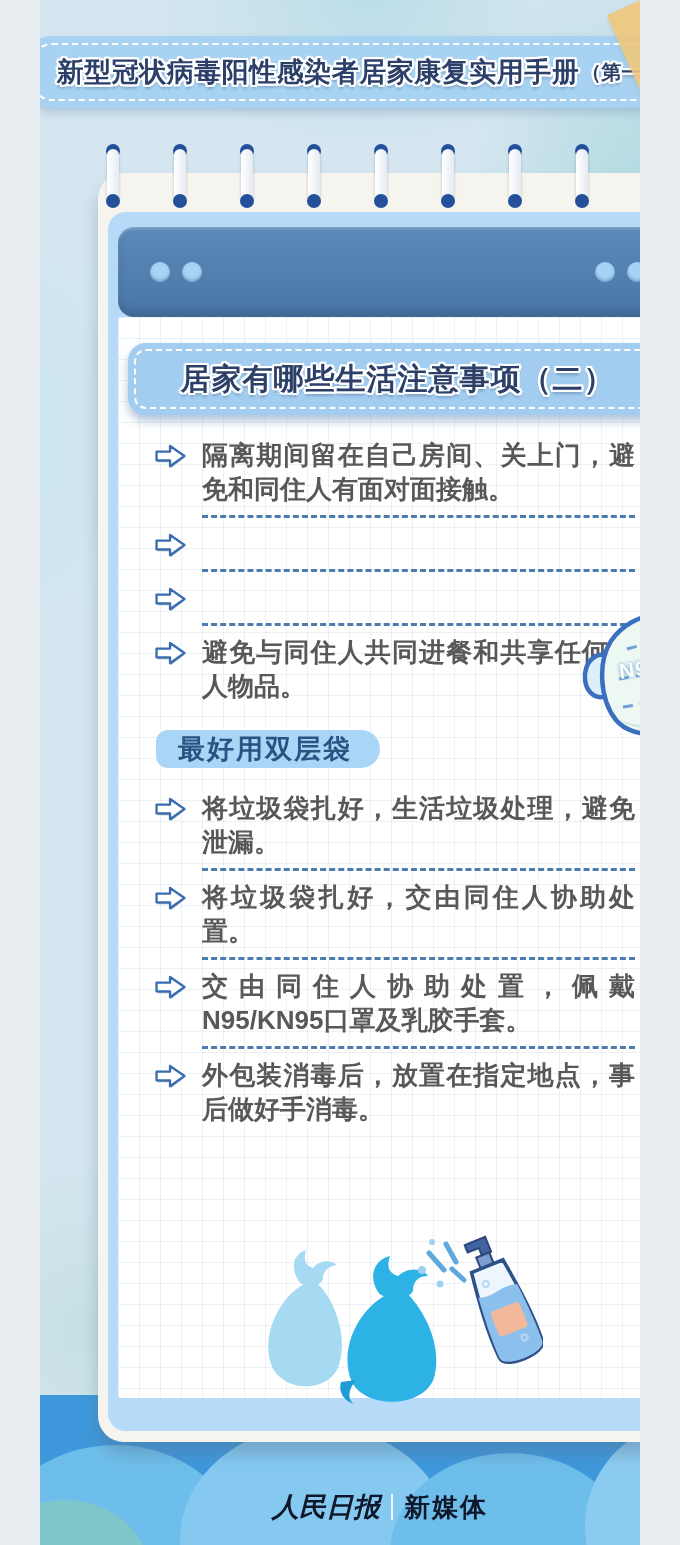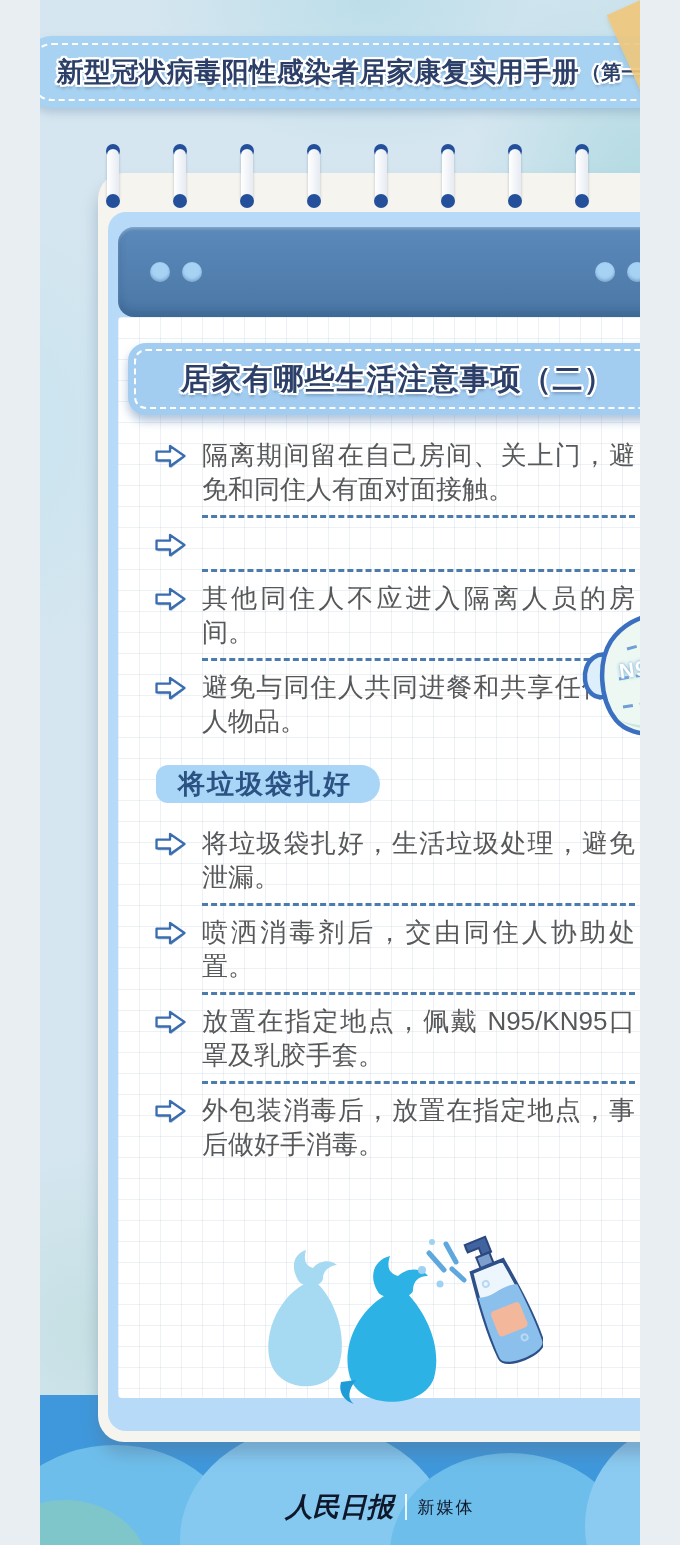--- a/index.html
+++ b/index.html
@@ -72,21 +72,21 @@
   
   .pill{
     width:max-content;margin:40px 0 0 38px;padding:0 28px 0 22px;height:38px;line-height:38px;
     background:#a9d6f7;border-radius:14px 22px 22px 14px;
     font-weight:bold;font-size:27px;color:#2b5282;letter-spacing:2px;
   }
   .pill.second{margin-top:18px;}
   .list{margin:14px 42px 0 36px;}
   .item{display:flex;gap:14px;padding:9px 0;}
   .arrow-icon{flex:0 0 34px;width:34px;height:27px;margin-top:6px;}
-  .item-text{margin:0;font-size:26px;line-height:34px;color:#57585a;text-align:justify;width:100%;}
+  .item-text{margin:0;font-size:26px;line-height:34px;color:#57585a;text-align:justify;width:100%;font-weight:bold;}
   .sep{border-top:3px dashed #4b7cad;margin-left:48px;height:0;}
   
   .mask-wrap{position:absolute;left:531px;top:595px;width:140px;height:156px;z-index:6;}
   .mask-wrap svg{width:100%;height:100%;}
   .mask-label{
     position:absolute;left:48px;top:62px;transform:rotate(-8deg);
     color:#ffffff;font-weight:bold;font-size:21px;letter-spacing:1px;
     text-shadow:0 0 4px rgba(130,180,215,.95),0 0 2px rgba(130,180,215,.9);
   }
   
@@ -97,21 +97,21 @@
   .cloud{position:absolute;border-radius:50%;}
   .c1{left:-50px;top:50px;width:250px;height:210px;background:#6ebeeb;}
   .c2{left:140px;top:30px;width:270px;height:230px;background:#85c9f1;}
   .c3{left:350px;top:58px;width:240px;height:200px;background:#6ebeeb;}
   .c4{left:545px;top:26px;width:210px;height:210px;background:#8ccbf1;}
   .c5{left:610px;top:80px;width:160px;height:160px;background:#4da6cd;}
   .c6{left:-60px;top:105px;width:170px;height:150px;background:#7fc6cb;}
   .logo{position:absolute;left:0;right:0;top:94px;display:flex;justify-content:center;align-items:center;gap:11px;color:#0f172a;z-index:2;}
   .logo-script{font-family:"Liberation Serif","DejaVu Serif",serif;font-style:italic;font-weight:bold;font-size:27px;}
   .logo-divider{width:2px;height:26px;background:rgba(255,255,255,.85);}
-  .logo-bold{font-weight:normal;font-size:17px;letter-spacing:2px;}
+  .logo-bold{font-weight:bold;font-size:26px;letter-spacing:2px;}
 </style>
 </head>
 <body>
 
 <div class="poster">
 
   <div class="banner">
     <span class="banner-main outline">新型冠状病毒阳性感染者居家康复实用手册</span>
     <span class="banner-edition outline">（第一版）</span>
   </div>
@@ -147,56 +147,55 @@
             <path d="M3,11 L17,11 L17,14 L31,14 L17,25 L17,19 L3,19 Z" fill="#8fa9c4"></path>
             <path d="M2,8 L16,8 L16,2 L31,12.5 L16,23 L16,17 L2,17 Z" fill="#ffffff" stroke="#3a6db0" stroke-width="2.4" stroke-linejoin="round"></path>
           </svg>
         </div>
         <div class="sep"></div>
         <div class="item">
           <svg class="arrow-icon" viewBox="0 0 34 28">
             <path d="M3,11 L17,11 L17,14 L31,14 L17,25 L17,19 L3,19 Z" fill="#8fa9c4"></path>
             <path d="M2,8 L16,8 L16,2 L31,12.5 L16,23 L16,17 L2,17 Z" fill="#ffffff" stroke="#3a6db0" stroke-width="2.4" stroke-linejoin="round"></path>
           </svg>
-          <p class="item-text">其他同住人不应进入隔离人员的房间。</p>
         </div>
         <div class="sep"></div>
         <div class="item">
           <svg class="arrow-icon" viewBox="0 0 34 28">
             <path d="M3,11 L17,11 L17,14 L31,14 L17,25 L17,19 L3,19 Z" fill="#8fa9c4"></path>
             <path d="M2,8 L16,8 L16,2 L31,12.5 L16,23 L16,17 L2,17 Z" fill="#ffffff" stroke="#3a6db0" stroke-width="2.4" stroke-linejoin="round"></path>
           </svg>
           <p class="item-text">避免与同住人共同进餐和共享任何私人物品。</p>
         </div>
       </div>
 
-      <div class="pill second">将垃圾袋扎好</div>
+      <div class="pill second">最好用双层袋</div>
       <div class="list">
         <div class="item">
           <svg class="arrow-icon" viewBox="0 0 34 28">
             <path d="M3,11 L17,11 L17,14 L31,14 L17,25 L17,19 L3,19 Z" fill="#8fa9c4"></path>
             <path d="M2,8 L16,8 L16,2 L31,12.5 L16,23 L16,17 L2,17 Z" fill="#ffffff" stroke="#3a6db0" stroke-width="2.4" stroke-linejoin="round"></path>
           </svg>
           <p class="item-text">将垃圾袋扎好，生活垃圾处理，避免泄漏。</p>
         </div>
         <div class="sep"></div>
         <div class="item">
           <svg class="arrow-icon" viewBox="0 0 34 28">
             <path d="M3,11 L17,11 L17,14 L31,14 L17,25 L17,19 L3,19 Z" fill="#8fa9c4"></path>
             <path d="M2,8 L16,8 L16,2 L31,12.5 L16,23 L16,17 L2,17 Z" fill="#ffffff" stroke="#3a6db0" stroke-width="2.4" stroke-linejoin="round"></path>
           </svg>
-          <p class="item-text">喷洒消毒剂后，交由同住人协助处置。</p>
-        </div>
-        <div class="sep"></div>
-        <div class="item">
-          <svg class="arrow-icon" viewBox="0 0 34 28">
-            <path d="M3,11 L17,11 L17,14 L31,14 L17,25 L17,19 L3,19 Z" fill="#8fa9c4"></path>
-            <path d="M2,8 L16,8 L16,2 L31,12.5 L16,23 L16,17 L2,17 Z" fill="#ffffff" stroke="#3a6db0" stroke-width="2.4" stroke-linejoin="round"></path>
-          </svg>
-          <p class="item-text">放置在指定地点，佩戴 N95/KN95口罩及乳胶手套。</p>
+          <p class="item-text">将垃圾袋扎好，交由同住人协助处置。</p>
+        </div>
+        <div class="sep"></div>
+        <div class="item">
+          <svg class="arrow-icon" viewBox="0 0 34 28">
+            <path d="M3,11 L17,11 L17,14 L31,14 L17,25 L17,19 L3,19 Z" fill="#8fa9c4"></path>
+            <path d="M2,8 L16,8 L16,2 L31,12.5 L16,23 L16,17 L2,17 Z" fill="#ffffff" stroke="#3a6db0" stroke-width="2.4" stroke-linejoin="round"></path>
+          </svg>
+          <p class="item-text">交由同住人协助处置，佩戴 N95/KN95口罩及乳胶手套。</p>
         </div>
         <div class="sep"></div>
         <div class="item">
           <svg class="arrow-icon" viewBox="0 0 34 28">
             <path d="M3,11 L17,11 L17,14 L31,14 L17,25 L17,19 L3,19 Z" fill="#8fa9c4"></path>
             <path d="M2,8 L16,8 L16,2 L31,12.5 L16,23 L16,17 L2,17 Z" fill="#ffffff" stroke="#3a6db0" stroke-width="2.4" stroke-linejoin="round"></path>
           </svg>
           <p class="item-text">外包装消毒后，放置在指定地点，事后做好手消毒。</p>
         </div>
       </div>

